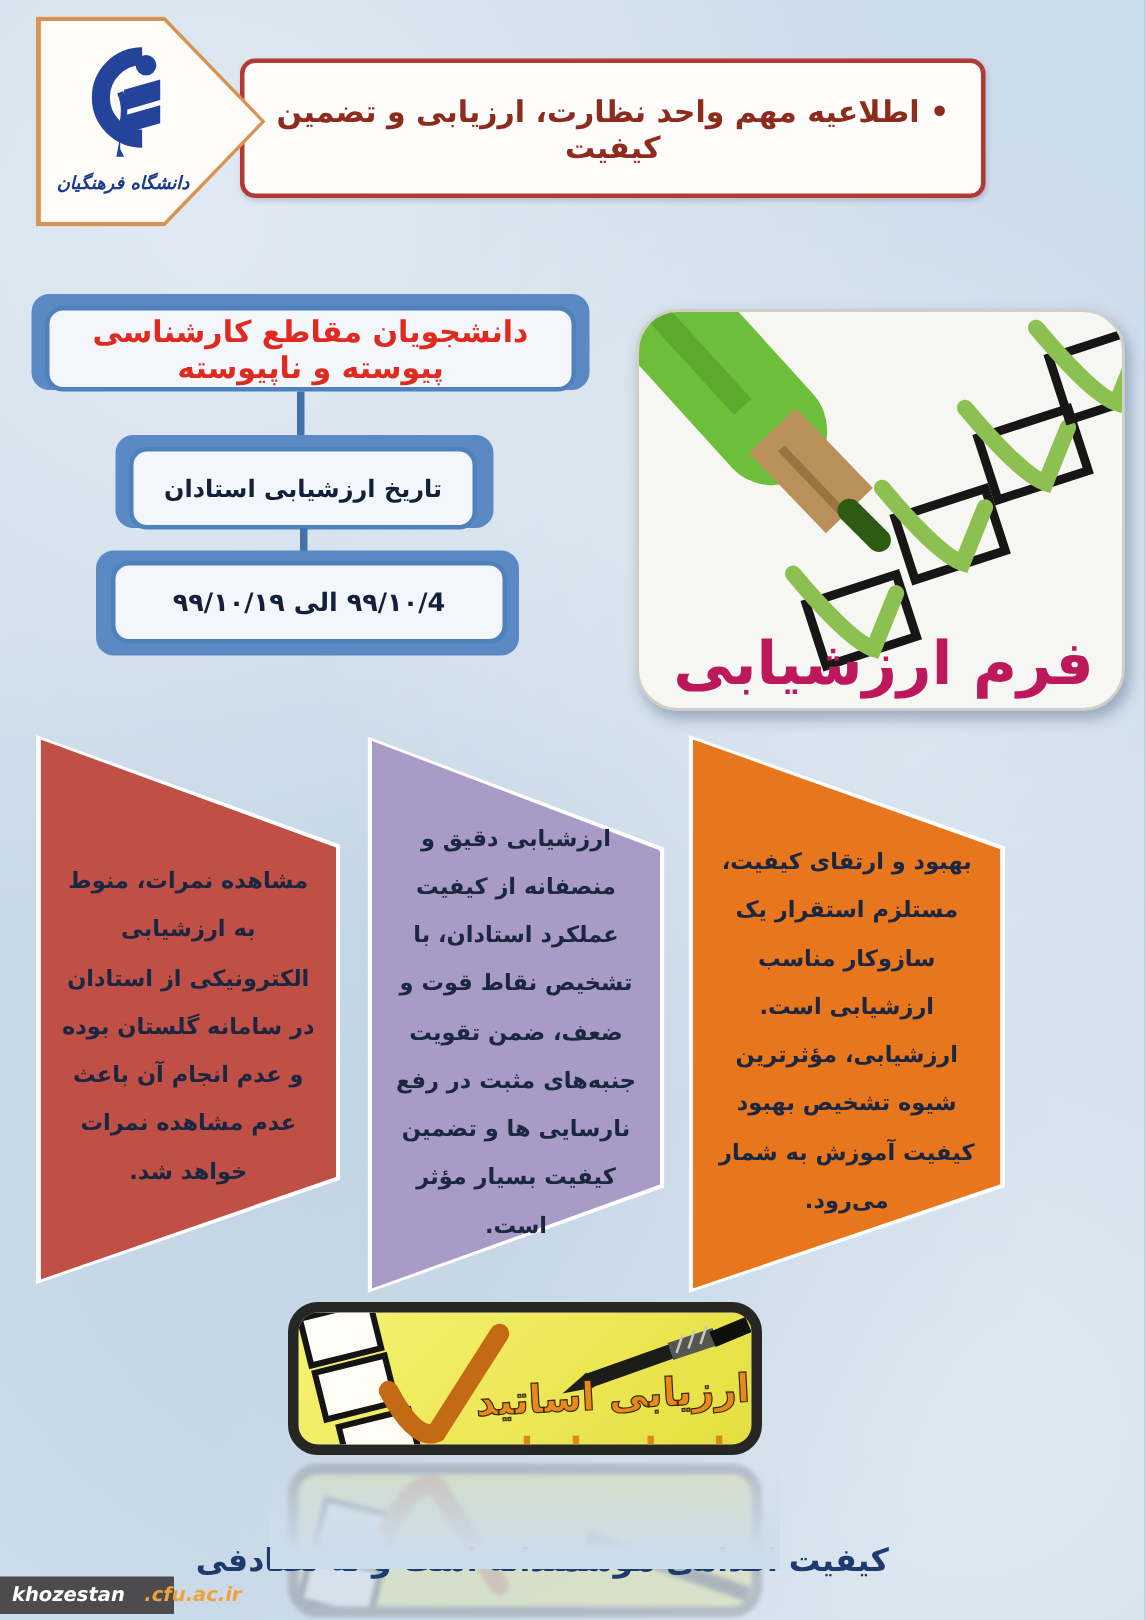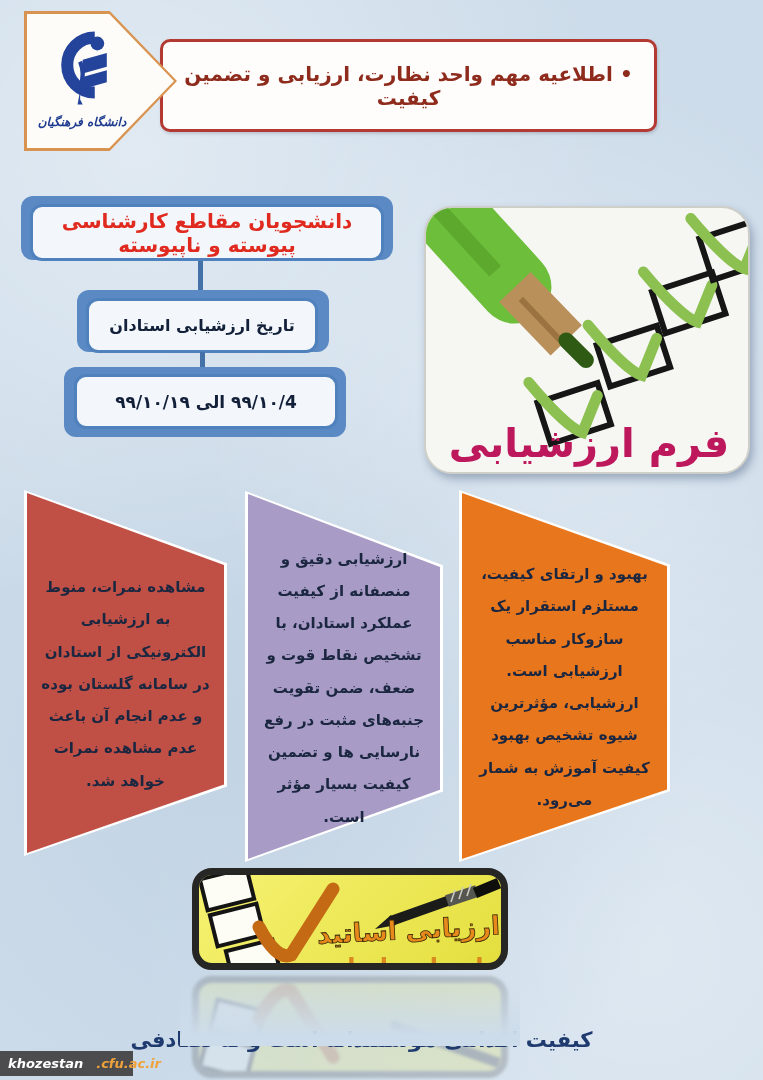--- a/index.html
+++ b/index.html
@@ -99,21 +99,21 @@
     position:absolute; left:180px; top:976px; width:340px; height:70px; z-index:2;
     background:linear-gradient(to bottom, rgba(205,220,234,0) 0%, #cddcea 85%);
   }
 
   
   .tagline{
     position:absolute; left:20px; right:60px; top:1028px; text-align:center;
     font-size:21px; font-weight:bold; color:#1e3a6e; direction:rtl;
   }
   .urlbar{
-    position:absolute; left:0; top:1051px; width:133px; height:25px;
+    position:absolute; left:0; top:1051px; width:116px; height:25px;
     background:#4c4c4e; display:flex; align-items:center; padding-left:8px;
     font-size:13px; font-weight:bold; font-style:italic; white-space:nowrap;text-align:right;
   }
   .url-main{ color:#ffffff; }
   .url-suffix{ color:#f0a23a;margin-left:13px; }
 </style>
 </head>
 <body>
 
 <div class="poster">

